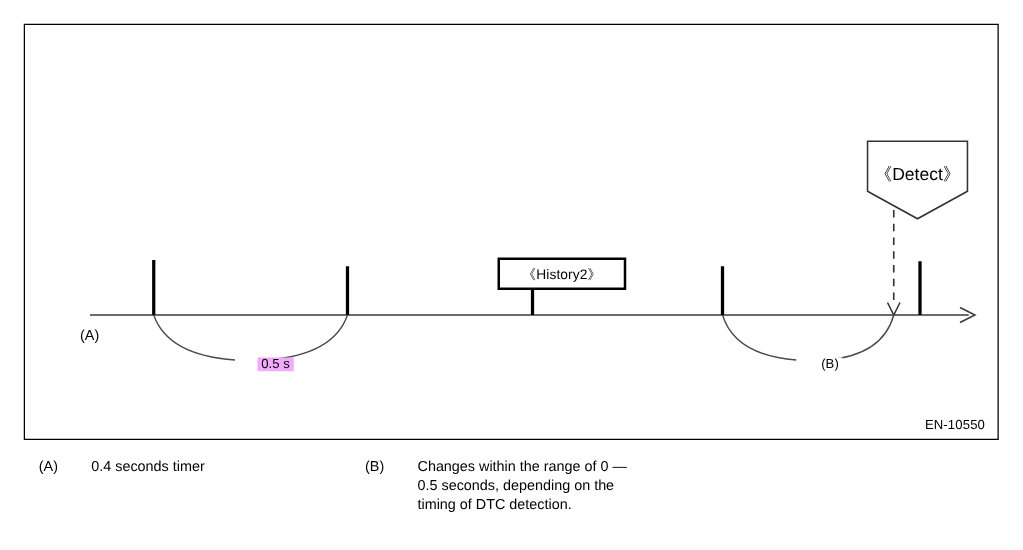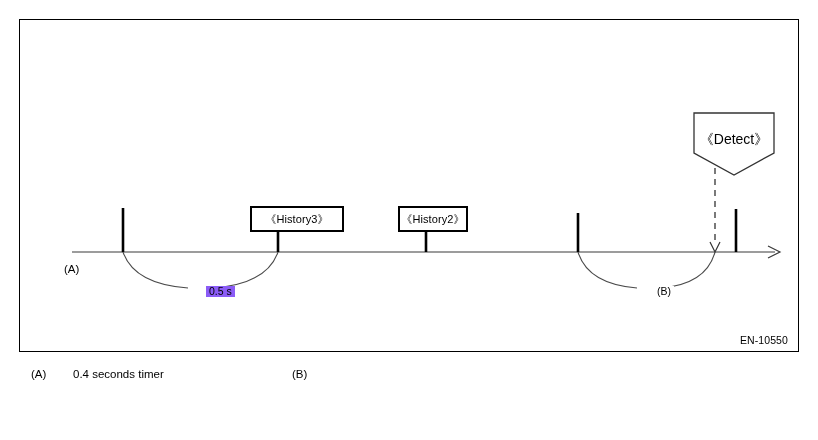--- a/index.html
+++ b/index.html
@@ -43,21 +43,21 @@
     font-family: "Liberation Sans", sans-serif;
     font-size: 11px;
     line-height: 1;
     color: #000000;
     white-space: nowrap;
   }
   #axis-label-a { left: 44px; top: 244px; font-size: 11.5px; }
   #timer-duration-label {
     left: 186px; top: 266px;
     font-size: 10.5px;
-    background: #8b5cf6;
+    background: #f0abfc;
     padding: 0 3px;
   }
   #variable-delay-label {
     left: 634px; top: 266px;
     font-size: 10.5px;
     background: #ffffff;
     padding: 0 3px;
   }
   #figure-code {
     position: absolute;
@@ -75,21 +75,21 @@
     background: #ffffff;
     height: 26px;
     display: flex;
     align-items: center;
     justify-content: center;
     font-size: 11px;
     letter-spacing: 0.1px;
     white-space: nowrap;
   }
   #node-history3 { left: 230px; top: 186px; width: 94px; }
-  #node-history2 { left: 378px; top: 186px; width: 70px; }
+  #node-history2 { left: 378px; top: 186px; width: 103px; }
   #node-history1 { left: 530px; top: 186px; width: 94px; }
   
   #node-detect-wrap {
     position: absolute;
     left: 673px;
     top: 92px;
     width: 82px;
     height: 64px;
   }
   #node-detect-text {
@@ -155,21 +155,20 @@
       <path d="M 558,232 C 566,258 592,266 617,268" fill="none" stroke="#4a4a4a" stroke-width="1.1"></path>
       <path d="M 695,232 C 688,258 665,266 641,268" fill="none" stroke="#4a4a4a" stroke-width="1.1"></path>
     </svg>
 
     <div class="dlabel" id="axis-label-a">(A)</div>
 
     <div class="dlabel" id="timer-duration-label">0.5 s</div>
 
     <div class="dlabel" id="variable-delay-label">(B)</div>
 
-    <div class="node-box" id="node-history3">《History3》</div>
 
     <div class="node-box" id="node-history2">《History2》</div>
 
 
     <div id="node-detect-wrap">
       <svg width="82" height="64" viewBox="0 0 82 64">
         <polygon points="1,1 81,1 81,41 41,63 1,41" fill="#ffffff" stroke="#333333" stroke-width="1.3"></polygon>
       </svg>
       <div id="node-detect-text">《Detect》</div>
     </div>
@@ -180,17 +179,20 @@
 
   <div id="caption">
 
     <div class="caption-item" id="caption-a">
       <span class="caption-key">(A)</span>
       <span class="caption-text">0.4 seconds timer</span>
     </div>
 
     <div class="caption-item" id="caption-b">
       <span class="caption-key">(B)</span>
+      <span class="caption-text">Changes within the range of 0 —
+0.5 seconds, depending on the
+timing of DTC detection.</span>
     </div>
 
   </div>
 
 </div>
 
 </body></html>

